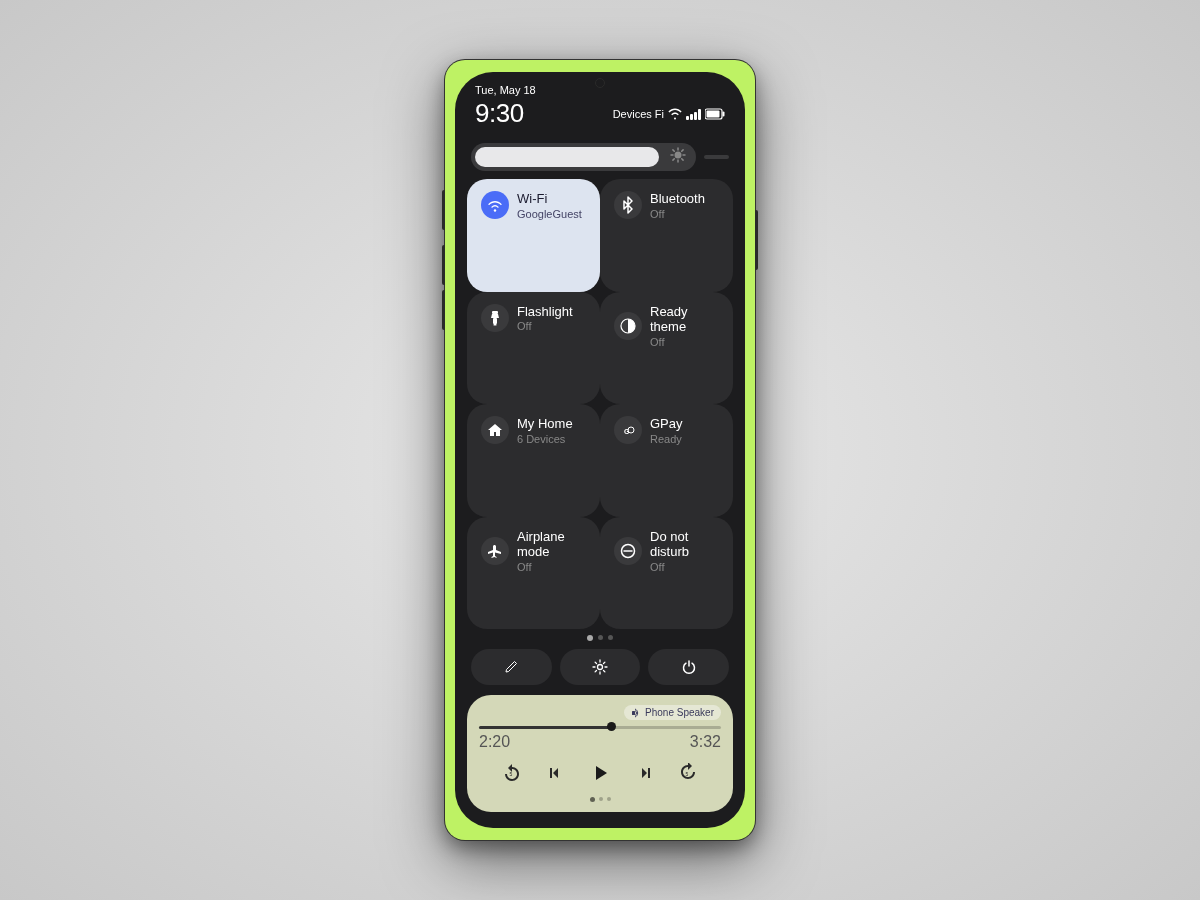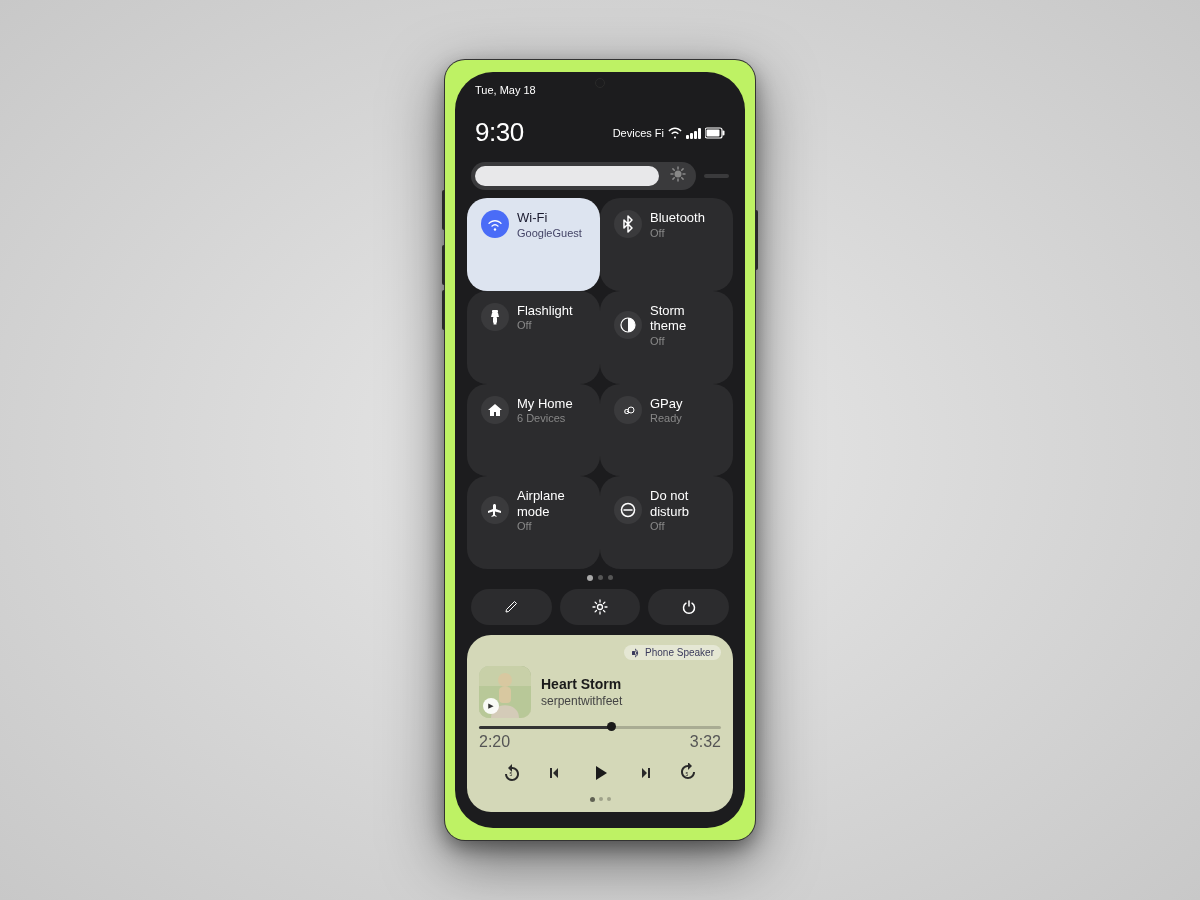--- a/index.html
+++ b/index.html
@@ -91,21 +91,20 @@
       transform: translateX(-50%);
       z-index: 10;
       border: 1px solid #2a2a2a;
     }
 
     .status-main {
       display: flex;
       justify-content: space-between;
       align-items: center;
       padding: 0 0 4px 0;
-      margin-top: 19px;
     }
 
     .time-display {
       font-size: 26px;
       font-weight: 300;
       color: #ffffff;
       letter-spacing: -0.5px;
     }
 
     .status-icons {
@@ -575,21 +574,21 @@
 
       <div class="tile">
         <div class="tile-top">
           <div class="tile-icon">
             <svg width="16" height="16" viewBox="0 0 16 16">
               <circle cx="8" cy="8" r="7" fill="none" stroke="white" stroke-width="1.2"></circle>
               <path d="M8 1 A7 7 0 0 1 8 15 Z" fill="white"></path>
             </svg>
           </div>
           <div class="tile-text">
-            <span class="tile-label">Storm theme</span>
+            <span class="tile-label">Ready theme</span>
             <span class="tile-sublabel">Off</span>
           </div>
         </div>
       </div>
 
       <div class="tile">
         <div class="tile-top">
           <div class="tile-icon">
             <svg width="16" height="14" viewBox="0 0 16 14" fill="white">
               <path d="M8 1L1 7h2v6h4v-4h2v4h4V7h2L8 1z"></path>
@@ -678,40 +677,20 @@
       <div class="media-header">
         <div class="media-source">
           <svg width="10" height="10" viewBox="0 0 10 10">
             <rect x="1" y="3" width="3" height="4" rx="0.5" fill="#3a3a5c"></rect>
             <path d="M4 2.5 C6 3.5 6 6.5 4 7.5" stroke="#3a3a5c" stroke-width="1" fill="none"></path>
             <path d="M4 1 C7.5 2.5 7.5 7.5 4 9" stroke="#3a3a5c" stroke-width="1" fill="none"></path>
           </svg>
           <span>Phone Speaker</span>
         </div>
       </div>
-      <div class="media-content">
-        <div class="media-thumbnail">
-          <div class="media-thumb-img">
-            
-            <svg width="52" height="52" viewBox="0 0 52 52">
-              <rect width="52" height="52" fill="#c8d0a8"></rect>
-              <rect x="0" y="20" width="52" height="32" fill="#b8c898"></rect>
-
-              <ellipse cx="26" cy="14" rx="7" ry="7" fill="#d8c8a0"></ellipse>
-              <path d="M12 52 C12 35 40 35 40 52Z" fill="#d4cbb8"></path>
-              <rect x="20" y="21" width="12" height="16" rx="4" fill="#d8c8a0"></rect>
-            </svg>
-          </div>
-          <div class="media-play-btn">▶</div>
-        </div>
-        <div class="media-info">
-          <div class="media-title">Heart Storm</div>
-          <div class="media-artist">serpentwithfeet</div>
-        </div>
-      </div>
       <div class="media-progress">
         <div class="progress-track">
           <div class="progress-fill">
             <div class="progress-thumb"></div>
           </div>
         </div>
         <div class="progress-times">
           <span>2:20</span>
           <span>3:32</span>
         </div>

